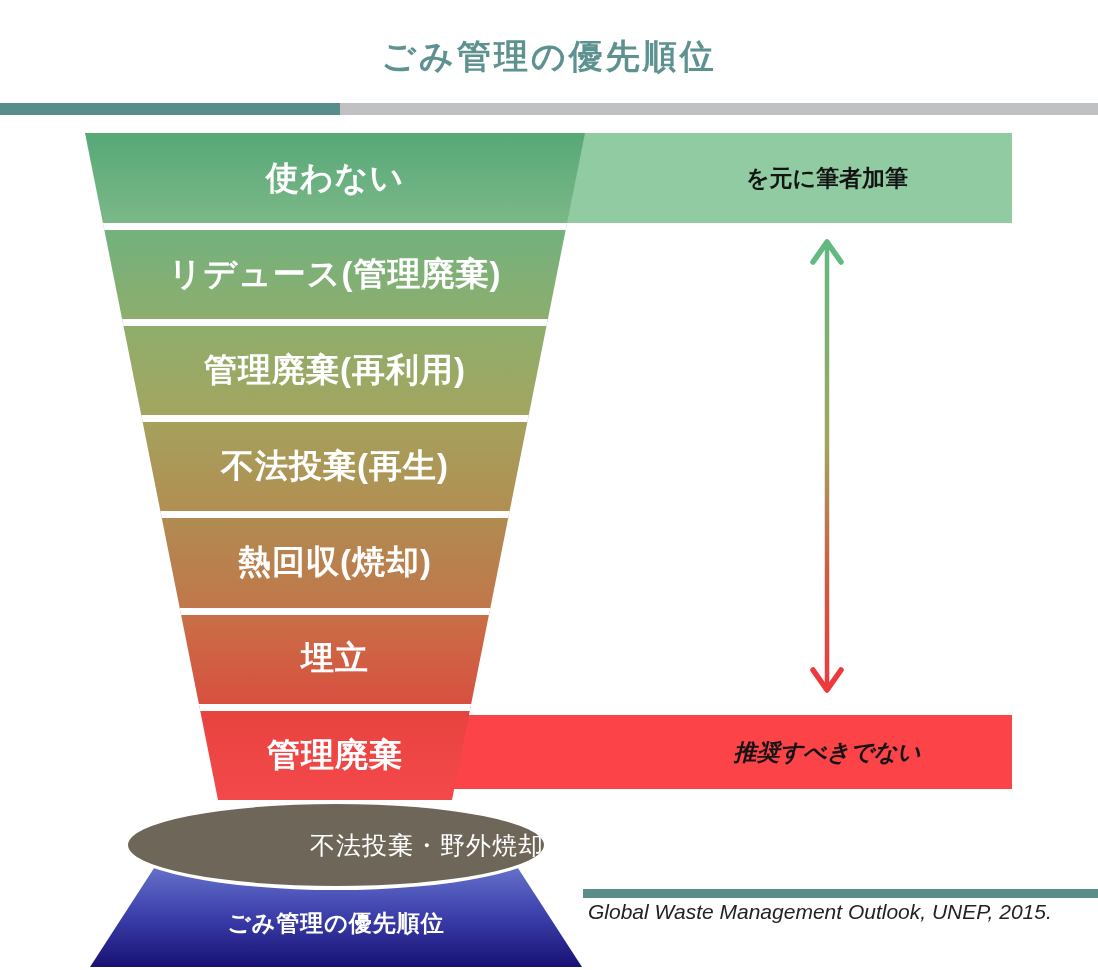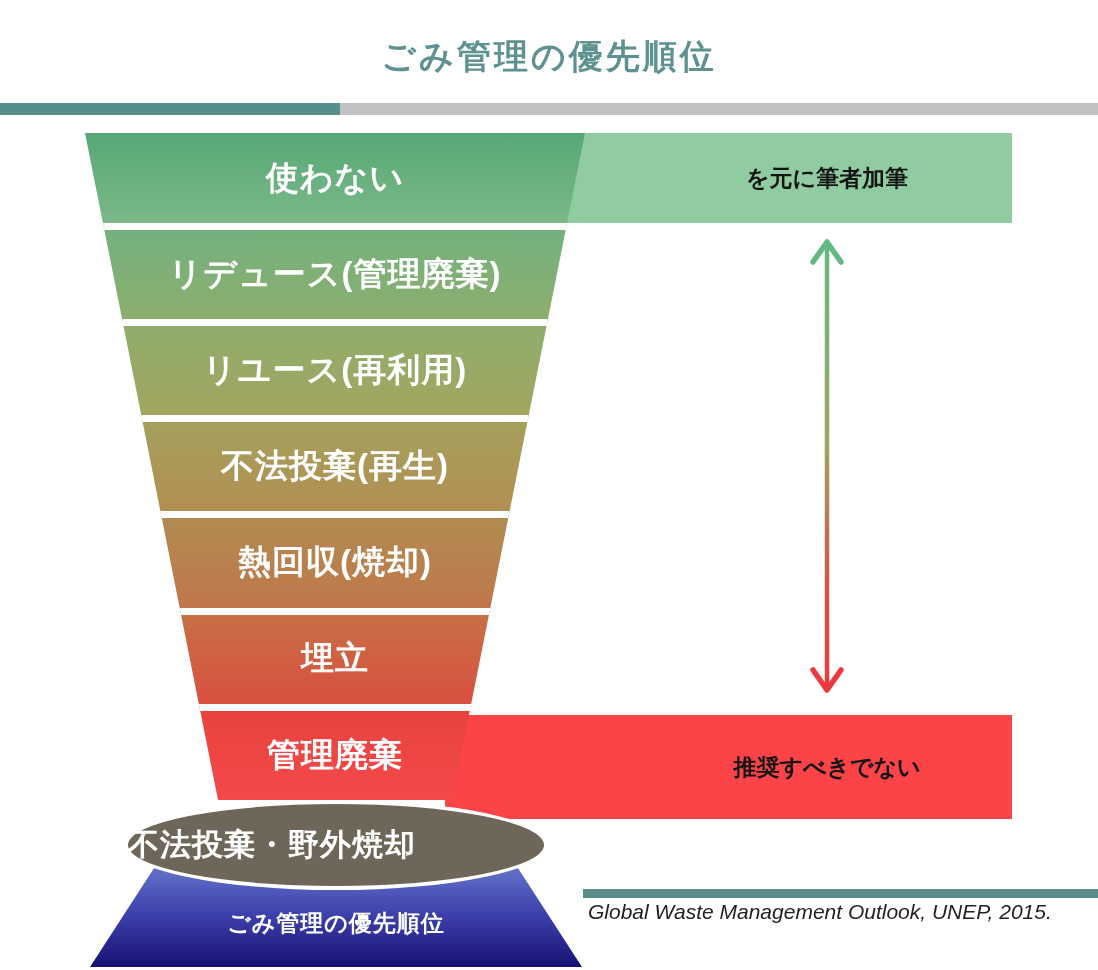--- a/index.html
+++ b/index.html
@@ -10,21 +10,21 @@
   .page-title{
     position:absolute;left:0;top:34px;width:100%;text-align:center;
     font-size:34px;font-weight:bold;letter-spacing:3px;color:#5e9290;
   }
   .rule-teal{position:absolute;left:0;top:103px;width:340px;height:12px;background:#578e8b;}
   .rule-gray{position:absolute;left:340px;top:103px;width:758px;height:12px;background:#bfc1c3;}
 
   
   .band{position:absolute;z-index:2;}
   .band-top{left:566px;top:133px;width:446px;height:90px;background:#90cba1;}
-  .band-bottom{left:445px;top:715px;width:567px;height:104px;background:#fb4348;}
+  .band-bottom{left:445px;top:715px;width:567px;height:74px;background:#fb4348;font-style:italic;}
   .band-label{
     position:absolute;top:50%;transform:translate(-50%,-50%);
     font-size:23px;font-weight:bold;color:#141414;white-space:nowrap;
   }
   .band-top .band-label{left:261px;}
   .band-bottom .band-label{left:382px;}
 
   
   .funnel{
     position:absolute;left:85px;top:133px;width:500px;height:667px;z-index:3;
@@ -44,22 +44,22 @@
   .lvl-1{top:25px;} .lvl-2{top:121px;} .lvl-3{top:217px;} .lvl-4{top:313px;}
   .lvl-5{top:409px;} .lvl-6{top:505px;} .lvl-7{top:602px;}
 
   
   .arrow-wrap{position:absolute;left:797px;top:233px;width:60px;height:468px;z-index:2;}
 
   
   .ellipse{
     position:absolute;left:124px;top:800px;width:424px;height:90px;z-index:4;
     background:#6e6659;border:4px solid #fff;border-radius:50%;box-sizing:border-box;
-    display:flex;align-items:center;justify-content:flex-start;
-    color:#fff;font-size:31px;font-weight:bold;letter-spacing:1px;white-space:nowrap;
+    display:flex;align-items:center;justify-content:flex-end;
+    color:#fff;font-size:25px;font-weight:normal;letter-spacing:1px;white-space:nowrap;
   }
 
   
   .base-trapezoid{
     position:absolute;left:90px;top:853px;width:492px;height:114px;z-index:1;
     clip-path:polygon(15% 0,85% 0,100% 100%,0 100%);
     background:linear-gradient(180deg,#7080d2 0%,#3c3fab 55%,#171174 100%);
     display:flex;align-items:center;justify-content:center;padding-top:26px;box-sizing:border-box;
     color:#fff;font-size:23px;font-weight:bold;letter-spacing:1px;white-space:nowrap;
   }
@@ -95,21 +95,21 @@
   <div class="funnel">
     <div class="funnel-gap gap-1"></div>
     <div class="funnel-gap gap-2"></div>
     <div class="funnel-gap gap-3"></div>
     <div class="funnel-gap gap-4"></div>
     <div class="funnel-gap gap-5"></div>
     <div class="funnel-gap gap-6"></div>
 
     <div class="funnel-level-label lvl-1">使わない</div>
     <div class="funnel-level-label lvl-2">リデュース(管理廃棄)</div>
-    <div class="funnel-level-label lvl-3">リユース(再利用)</div>
+    <div class="funnel-level-label lvl-3">管理廃棄(再利用)</div>
     <div class="funnel-level-label lvl-4">不法投棄(再生)</div>
     <div class="funnel-level-label lvl-5">熱回収(焼却)</div>
     <div class="funnel-level-label lvl-6">埋立</div>
     <div class="funnel-level-label lvl-7">管理廃棄</div>
   </div>
 
   <div class="arrow-wrap">
     <svg width="60" height="468" viewBox="0 0 60 468" xmlns="http://www.w3.org/2000/svg">
       <defs>
         <linearGradient id="arrowGrad" x1="30" y1="8" x2="30" y2="458" gradientUnits="userSpaceOnUse">

